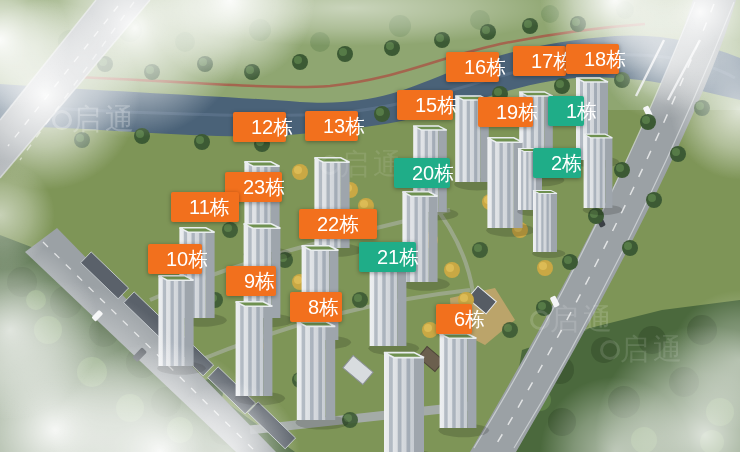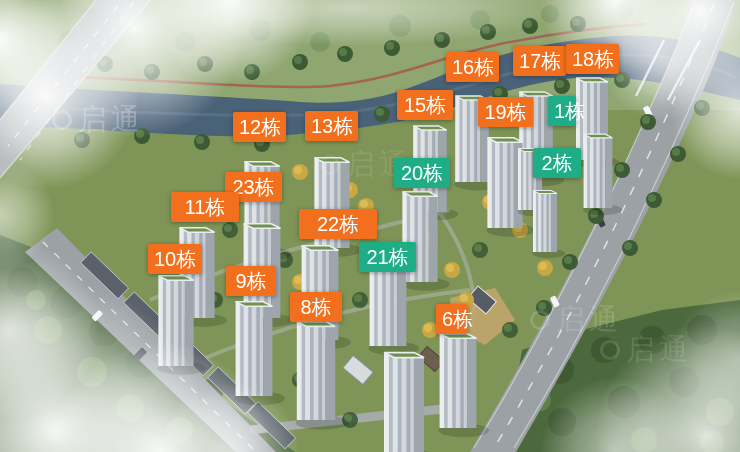--- a/index.html
+++ b/index.html
@@ -2,25 +2,25 @@
 <html style="--orange-badge: #F2701D; --teal-badge: #1FAD88; --badge-text: #FFFFFF; --river: #4A6278; --road: #9BA1A5; --forest: #4A663C;"><head>
 <meta charset="utf-8">
 <style>
   html,body{margin:0;padding:0;background:#222;}
   .stage{position:relative;width:740px;height:452px;overflow:hidden;
          font-family:"Liberation Sans","DejaVu Sans",sans-serif;background:#7e9557;}
   .scene{position:absolute;left:0;top:0;width:740px;height:452px;display:block;}
   .badge{position:absolute;height:30px;line-height:31px;text-align:center;
          color:var(--badge-text,#fff);font-size:20px;font-weight:500;
          background:var(--orange-badge,#F2701D);border-radius:2px;
-         box-shadow:0 1px 4px rgba(0,0,0,.35);padding:0 6px;box-sizing:border-box;
+         box-shadow:0 1px 4px rgba(0,0,0,.35);padding:0 18px;box-sizing:border-box;
          white-space:nowrap;cursor:pointer;}
   .badge.teal{background:var(--teal-badge,#1FAD88);}
   .wm{position:absolute;color:#fff;font-size:29px;letter-spacing:4px;
-      display:flex;align-items:center;gap:6px;pointer-events:none;}
+      display:flex;align-items:center;pointer-events:none;}
   .wm .ring{width:20px;height:20px;border:3px solid #fff;border-radius:50%;
       display:inline-block;box-sizing:border-box;}
 </style>
 </head>
 <body>
 
 <div class="stage">
 
   <svg class="scene" viewBox="0 0 740 452" xmlns="http://www.w3.org/2000/svg">
     <defs>

